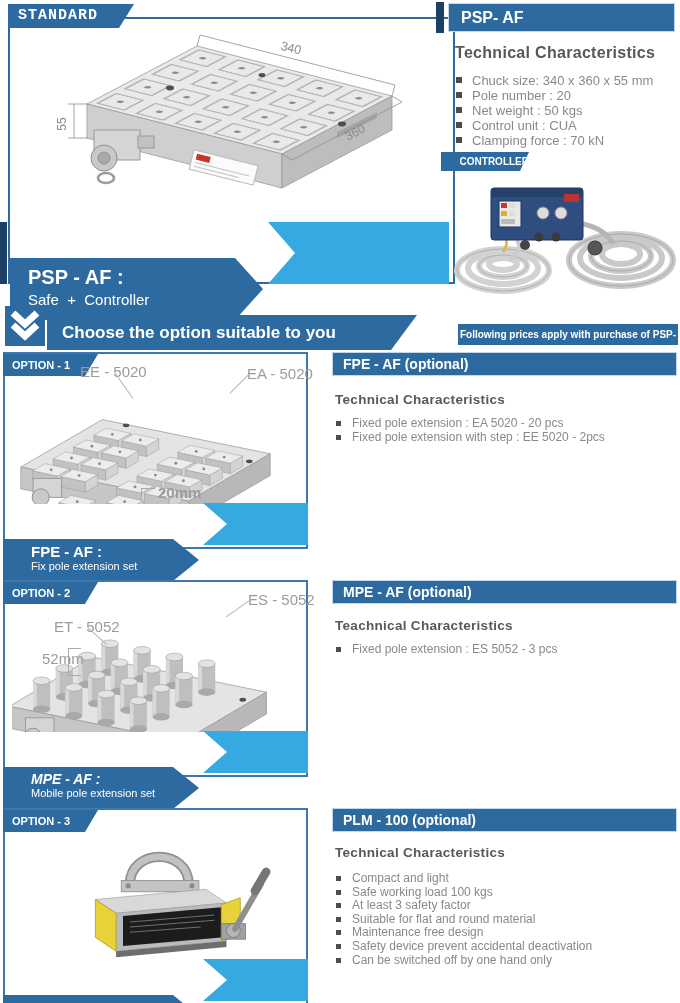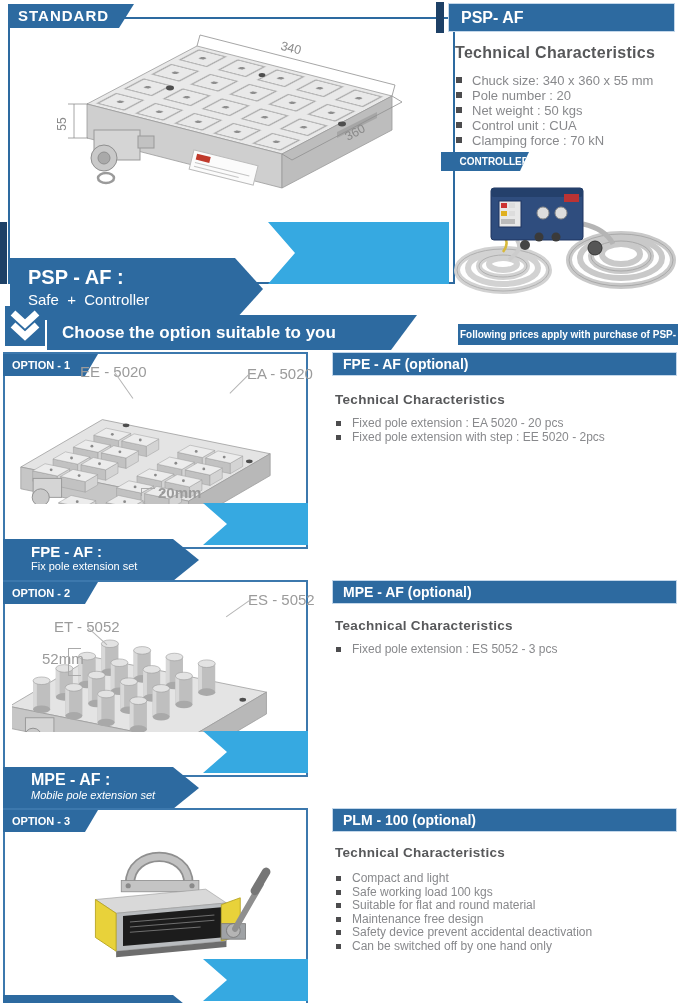--- a/index.html
+++ b/index.html
@@ -3,21 +3,21 @@
 <meta charset="utf-8">
 <style>
   html,body{margin:0;padding:0;background:#ffffff;}
   #page{position:relative;width:680px;height:1003px;background:#fff;overflow:hidden;
         font-family:"Liberation Sans",sans-serif;}
   .abs{position:absolute;}
 
   
   .blue{background:#2d6aa0;color:#fff;}
   .navy{background:#1d4066;}
-  .cutbanner{clip-path:polygon(0 0,100% 0,calc(100% - 15px) 100%,0 100%);}
+  .cutbanner{clip-path:polygon(0 0,100% 0,calc(100% - 15px) 100%,0 100%);font-family:Liberation Mono, monospace;}
   .hdr-bar{background:#2d6aa0;color:#fff;font-weight:bold;box-shadow:0 0 0 1px #c3d7ea;}
 
   
   .fb-arrow{background:#2d6aa0;color:#fff;
     clip-path:polygon(0 0,calc(100% - 28px) 0,100% 50%,calc(100% - 28px) 100%,0 100%);margin-top:36px;}
   .fb-notch{background:#36a9e1;
     clip-path:polygon(0 0,100% 0,100% 100%,0 100%,27px 50%);}
   .fb-arrow.sm{clip-path:polygon(0 0,calc(100% - 26px) 0,100% 50%,calc(100% - 26px) 100%,0 100%);}
   .fb-notch.sm{clip-path:polygon(0 0,100% 0,100% 100%,0 100%,24px 50%);}
   .fb-title{font-weight:bold;}
@@ -295,22 +295,22 @@
     </svg>
 
     <span class="img-label" style="left:54px;top:38px;">ET - 5052</span>
     <div class="leader" style="left:88px;top:47px;width:26px;transform:rotate(42deg);"></div>
     <span class="img-label" style="left:248px;top:11px;">ES - 5052</span>
     <div class="leader" style="left:251px;top:20px;width:30px;transform:rotate(145deg);"></div>
     <span class="img-label" style="left:42px;top:70px;">52mm</span>
     <div class="dim-brk" style="left:68px;top:68px;"></div>
 
     <div class="abs fb-arrow sm" style="left:3px;top:151px;width:196px;height:42px;padding-left:28px;padding-top:4px;box-sizing:border-box;">
-      <div class="fb-title" style="font-size:16px;">MPE - AF  :</div>
-      <div class="fb-sub" style="font-size:11px;font-style:italic;">Mobile pole extension set</div>
+      <div class="fb-title" style="font-size:14px;font-style:italic;">MPE - AF  :</div>
+      <div class="fb-sub" style="font-size:11px;">Mobile pole extension set</div>
     </div>
     <div class="abs fb-notch sm" style="left:203px;top:151px;width:105px;height:42px;"></div>
 
     <div class="abs" style="left:333px;top:1px;width:343px;">
       <div class="hdr-bar" style="height:22px;font-size:14px;line-height:22px;padding-left:10px;">MPE - AF  (optional)</div>
       <div class="tech-heading" style="margin-top:15px;margin-left:2px;font-size:13.5px;">Teachnical Characteristics</div>
       <ul class="bullets b-sm" style="margin-top:10px;margin-left:2px;">
           <li>Fixed pole extension : ES 5052 - 3 pcs</li>
         </ul>
     </div>
@@ -353,20 +353,21 @@
       <div class="fb-sub" style="font-size:11px;">Manual lifter</div>
     </div>
     <div class="abs fb-notch sm" style="left:203px;top:151px;width:105px;height:42px;"></div>
 
     <div class="abs" style="left:333px;top:1px;width:343px;">
       <div class="hdr-bar" style="height:22px;font-size:14px;line-height:22px;padding-left:10px;">PLM - 100  (optional)</div>
       <div class="tech-heading" style="margin-top:14px;margin-left:2px;font-size:13.5px;">Technical Characteristics</div>
       <ul class="bullets b-sm" style="margin-top:12px;margin-left:2px;">
           <li>Compact and light</li>
           <li>Safe working load 100 kgs</li>
+          <li>At least 3 safety factor</li>
           <li>Suitable for flat and round material</li>
           <li>Maintenance free design</li>
           <li>Safety device prevent accidental deactivation</li>
           <li>Can be switched off by one hand only</li>
         </ul>
     </div>
   </div>
 
 </div>
 

